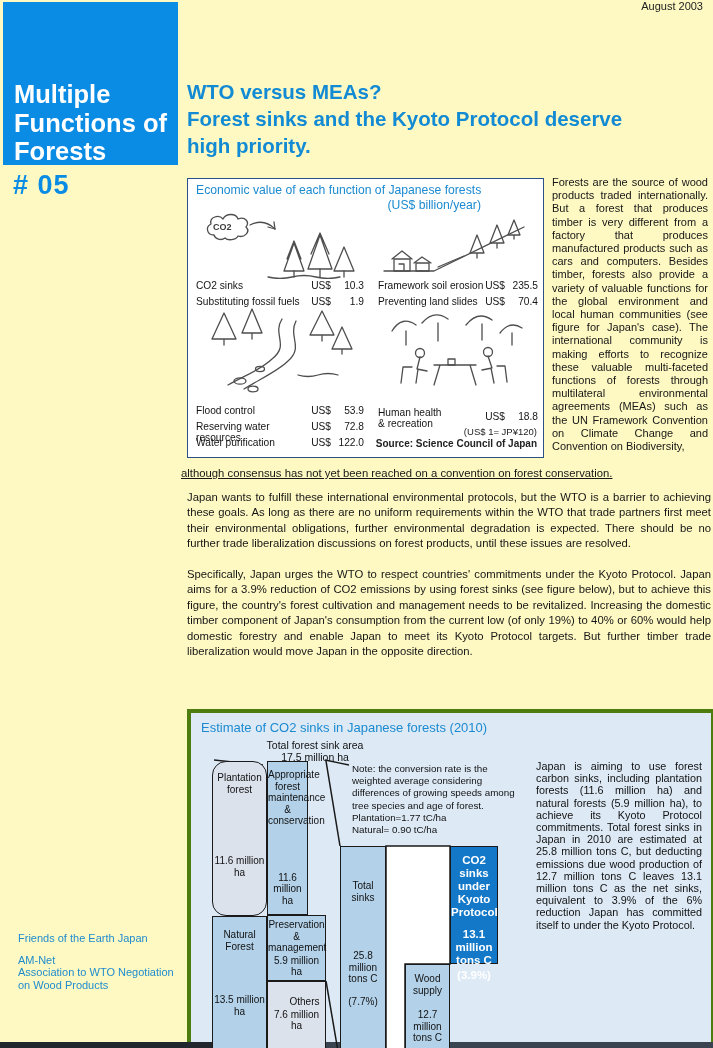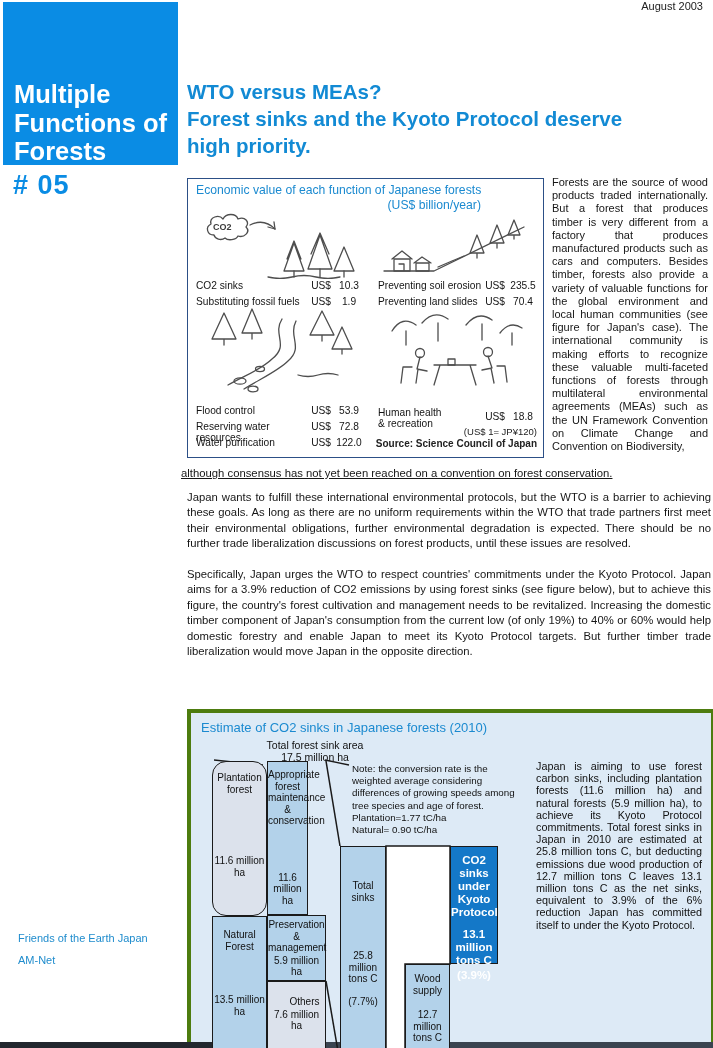--- a/index.html
+++ b/index.html
@@ -1,17 +1,17 @@
 <!DOCTYPE html>
 <html><head>
 <meta charset="utf-8">
 <style>
   html,body { margin:0; padding:0; background:#e8e8e8; }
   .page {
-    position:relative; width:713px; height:1048px; background:#ffffff;
+    position:relative; width:713px; height:1048px; background:#fef9c3;
     font-family:"Liberation Sans", sans-serif; overflow:hidden; margin:0 auto;
     color:#1a1a1a;
   }
   .abs { position:absolute; }
   .pre { white-space:pre-line; }
 
   .date { top:0px; right:10px; font-size:11px; color:#222; }
 
   .brandbox { left:3px; top:2px; width:175px; height:163px; background:#0a8ce4; }
   .series { padding:78px 6px 0 11px; font-size:25.5px; line-height:28.5px; font-weight:bold; color:#ffffff; }
@@ -20,21 +20,21 @@
   .headline { left:187px; top:78px; width:500px; font-size:20.5px; line-height:27px; font-weight:bold; color:#128ad4; }
 
   
   .fig1 { left:187px; top:178px; width:355px; height:278px; border:1.5px solid #2c4f86; background:#ffffff; }
   .f1title { position:absolute; left:8px; top:4px; width:340px; font-size:12.2px; color:#1b8ad0; }
   .f1unit  { position:absolute; left:8px; top:19px; width:285px; text-align:right; font-size:12.2px; color:#1b8ad0; }
   .f1row { position:absolute; display:flex; justify-content:space-between; font-size:10.2px; color:#141414; }
   .f1row .lbl { white-space:pre-line; }
   .f1val { display:inline-flex; }
   .f1val .cur { margin-right:3px; }
-  .f1val .amt { width:30px; text-align:center; }
+  .f1val .amt { width:30px; text-align:right; }
   .rowL { left:8px;   width:168px; }
   .rowR { left:190px; width:160px; }
   .f1note { position:absolute; right:6px; top:247px; font-size:9.5px; color:#222; }
   .f1src  { position:absolute; right:6px; top:259px; font-size:10px; font-weight:600; color:#222; }
   .doodle path, .doodle circle, .doodle ellipse { fill:none; stroke:#4e4e4e; stroke-width:1.3; stroke-linecap:round; stroke-linejoin:round; }
   .doodle text { stroke:none; fill:#3c3c3c; font-family:"Liberation Sans",sans-serif; font-weight:bold; }
 
   
   .body { font-size:11.3px; line-height:15.4px; text-align:justify; color:#161616; }
   .introcol { left:552px; top:176px; width:156px; font-size:11px; line-height:13.2px; text-align:justify; color:#161616; }
@@ -156,21 +156,21 @@
         </span>
     </div>
     <div class="f1row rowL" style="top:117px">
       <span class="lbl">Substituting fossil fuels</span>
       <span class="f1val">
           <span class="cur">US$</span>
           <span class="amt">1.9</span>
         </span>
     </div>
     <div class="f1row rowR" style="top:101px">
-      <span class="lbl">Preventing soil erosion</span>
+      <span class="lbl">Framework soil erosion</span>
       <span class="f1val">
           <span class="cur">US$</span>
           <span class="amt">235.5</span>
         </span>
     </div>
     <div class="f1row rowR" style="top:117px">
       <span class="lbl">Preventing land slides</span>
       <span class="f1val">
           <span class="cur">US$</span>
           <span class="amt">70.4</span>
@@ -268,16 +268,18 @@
 weighted average considering
 differences of growing speeds among
 tree species and age of forest.
 Plantation=1.77 tC/ha
 Natural= 0.90 tC/ha</div>
     <div class="f2desc">Japan is aiming to use forest carbon sinks, including plantation forests (11.6 million ha) and natural forests (5.9 million ha), to achieve its Kyoto Protocol commitments. Total forest sinks in Japan in 2010 are estimated at 25.8 million tons C, but deducting emissions due wood production of 12.7 million tons C leaves 13.1 million tons C as the net sinks, equivalent to 3.9% of the 6% reduction Japan has committed itself to under the Kyoto Protocol.</div>
     <div class="f2src">Source: Forestry Agency</div>
   </div>
 
   <div class="abs org org1">Friends of the Earth Japan</div>
+  <div class="abs org org2 pre">Association to WTO Negotiation
+on Wood Products</div>
   <div class="abs org org3">AM-Net</div>
 
   <div class="abs footbar"></div>
 </div>
 
 </body></html>

